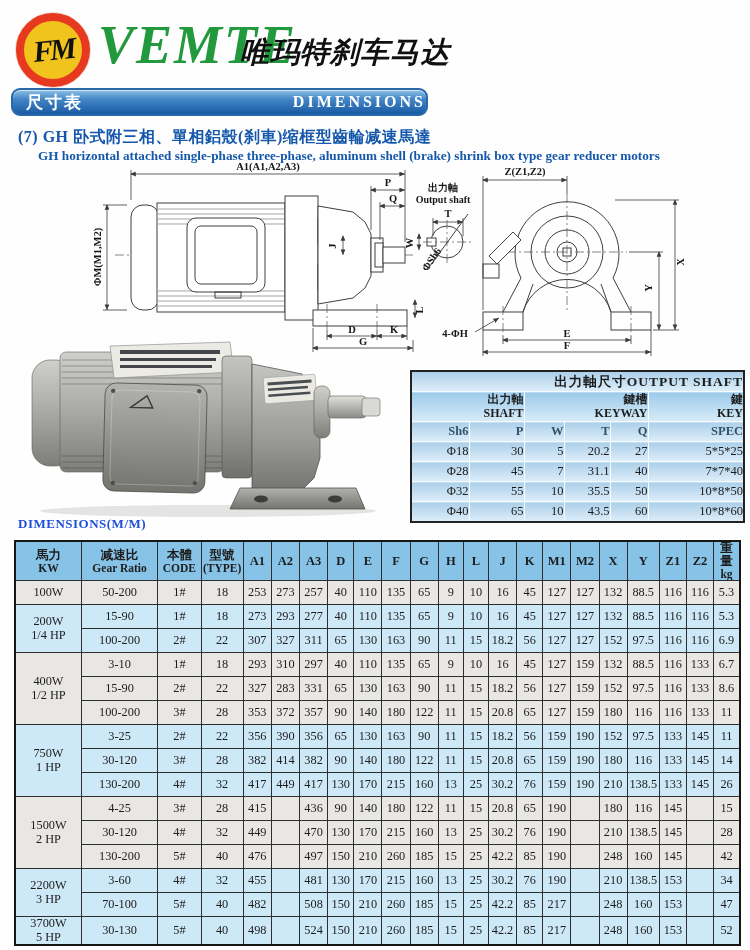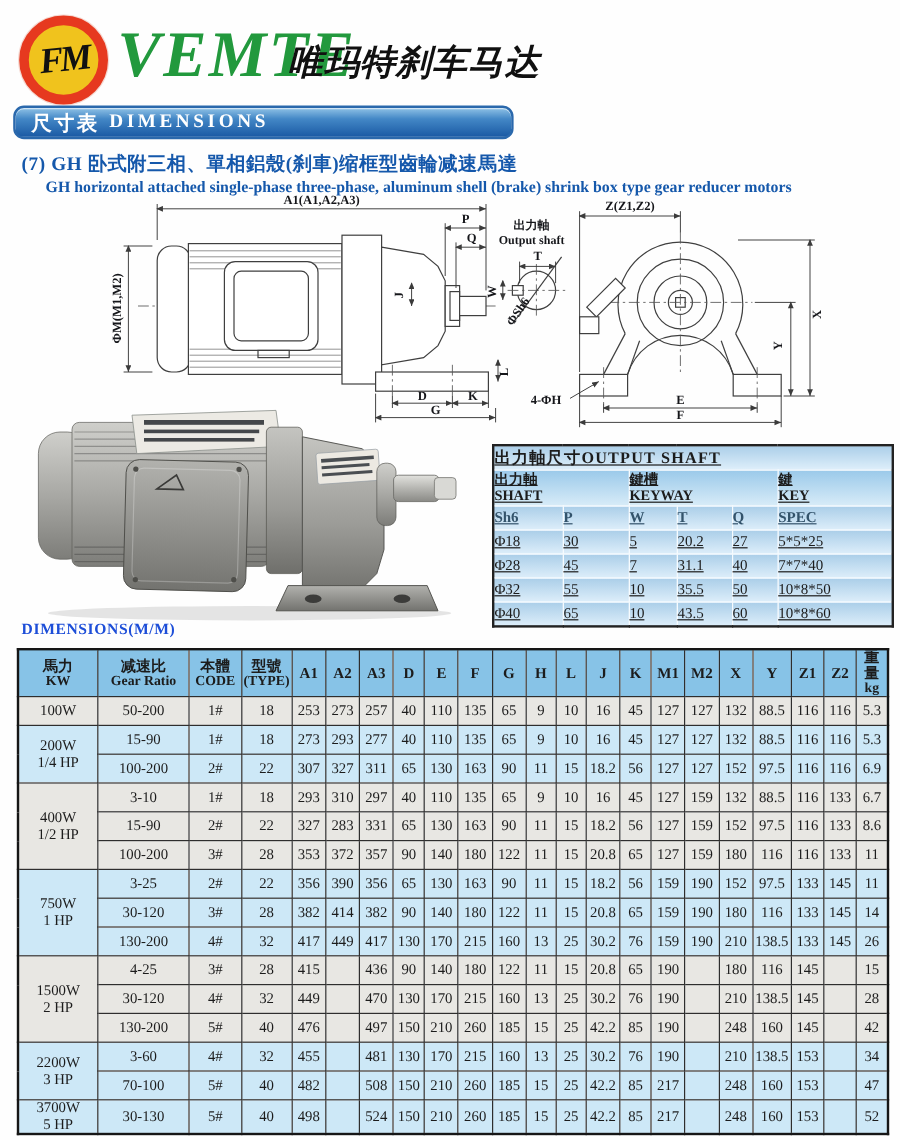--- a/index.html
+++ b/index.html
@@ -27,21 +27,21 @@
     position:absolute; left:240px; top:33px;
     font-family:"Liberation Serif", serif; font-style:italic; font-weight:bold;
     font-size:29px; color:#101010; letter-spacing:1px;
   }
   .banner {
     position:absolute; left:11px; top:88px; width:400px; height:24px;
     border-radius:9px;
     background:linear-gradient(180deg,#8fc2e6 0%,#4387c6 38%,#1a5aa4 100%);
     border:2px solid #2a68ac;
     box-shadow:inset 0 1px 0 #cfe4f4;
-    display:flex; align-items:center; padding-left:13px;
+    display:flex; align-items:center; padding-left:13px;justify-content:space-between;
   }
   .banner-cn { color:#fff; font-weight:bold; font-size:17px; letter-spacing:2px; }
   .banner-en { color:#fff; font-weight:bold; font-size:16px; letter-spacing:3px; margin-left:8px; }
   .sec-title {
     position:absolute; left:18px; top:127px; color:#1558ab; font-weight:bold;
     font-size:16px; letter-spacing:0.5px;
   }
   .sec-sub {
     position:absolute; left:38px; top:148px; color:#1558ab; font-weight:bold;
     font-size:13.2px;
@@ -55,21 +55,21 @@
   .part-fill { stroke:#3f3f3f; stroke-width:1; fill:#ffffff; }
   .center-line { stroke:#555; stroke-width:0.7; stroke-dasharray:9 3 2 3; fill:none; }
   .dim-label { font-family:"Liberation Serif", serif; font-size:10.5px; font-weight:bold; fill:#15161a; }
   .dim-label-cn { font-family:"Liberation Serif", serif; font-size:10px; font-weight:bold; fill:#15161a; }
   
   .shaft-table {
     position:absolute; left:410px; top:370px; width:334px;
     border-collapse:collapse; table-layout:fixed;
     border:2px solid #222; font-size:12.5px;
   }
-  .shaft-table td, .shaft-table th { border:1.5px solid #f6fbfe; text-align:left; padding:0;text-decoration:underline; }
+  .shaft-table td, .shaft-table th { border:1.5px solid #f6fbfe; text-align:right; padding:0; }
   .shaft-title td {
     height:24px; font-weight:bold; font-size:13.5px; letter-spacing:1px;
     background:linear-gradient(180deg,#8ec2e5 0%,#cfe7f6 100%);
   }
   .shaft-group th {
     height:29px; font-weight:bold; font-size:12px; line-height:1.1;
     background:linear-gradient(180deg,#9ccaea 0%,#d8ecf8 100%);
   }
   .shaft-cols td {
     height:17px; font-weight:bold; color:#33536b;

